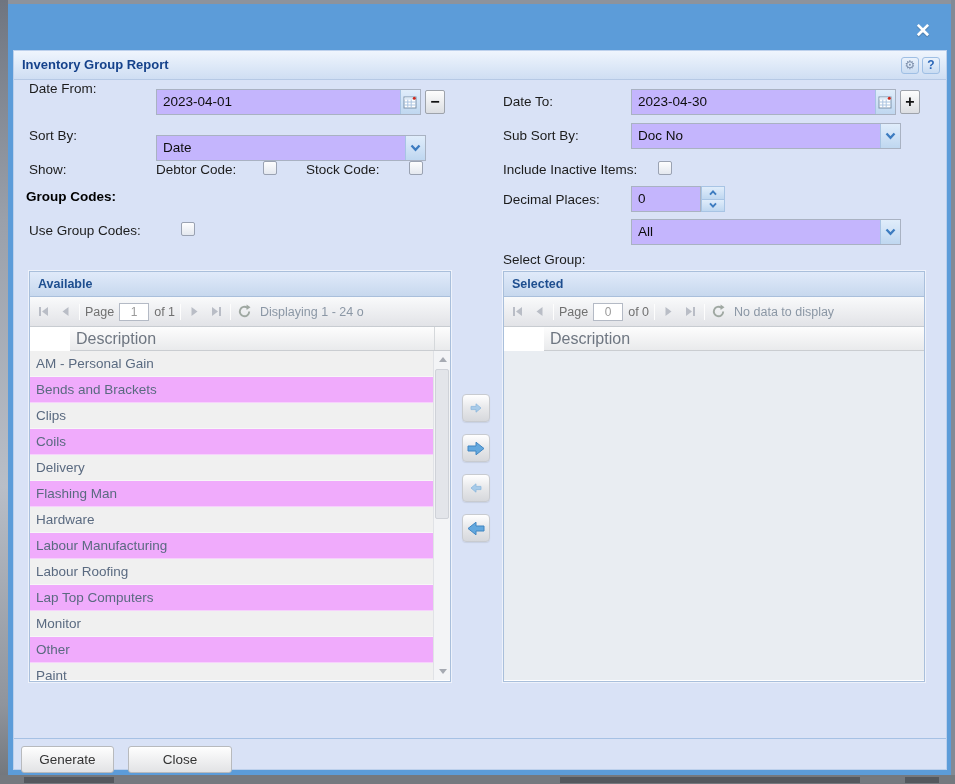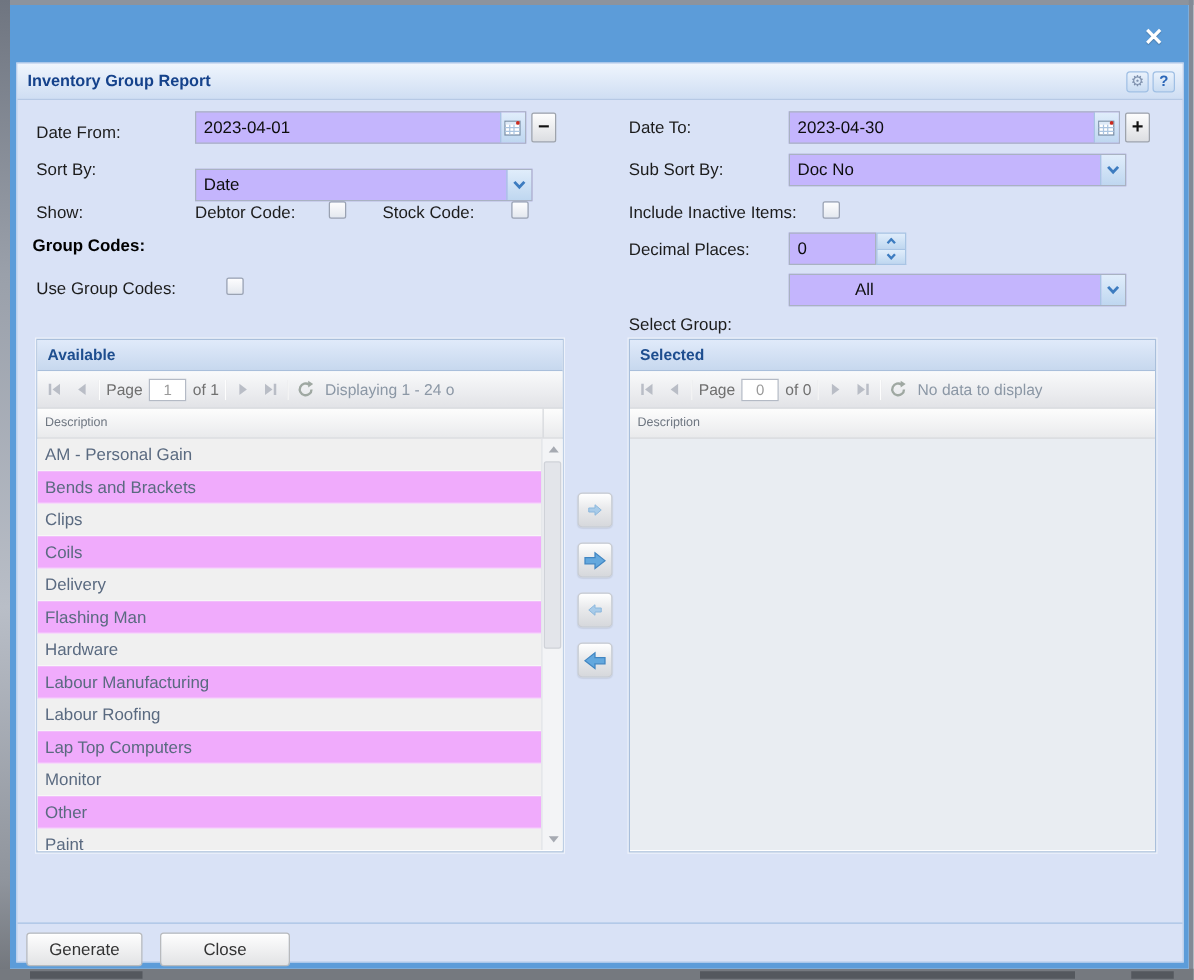--- a/index.html
+++ b/index.html
@@ -70,22 +70,22 @@
   .pbar { height:30px; background:linear-gradient(#f9fafb,#e2e3e7); border-bottom:1px solid #c8ccd1;
           display:flex; align-items:center; padding:0 5px; gap:5px; font-size:12.5px; color:#707070;
           overflow:hidden; white-space:nowrap; }
   .pgbtn { width:17px; height:17px; display:flex; align-items:center; justify-content:center; cursor:pointer; }
   .psep { width:1px; height:16px; background:#cdd0d4; border-right:1px solid #fdfdfd; }
   .pg-input { width:30px; height:18px; border:1px solid #b4bac5; background:#fff; color:#9a9a9a;
               font-size:12px; text-align:center; font-family:"Liberation Sans",sans-serif; }
   .pstatus { color:#8b97a5; margin-left:2px; overflow:hidden; }
 
   .col-header { position:relative; height:24px; background:linear-gradient(#fdfdfd,#e9eaec);
-                border-bottom:1px solid #cacdd1; font-size:10px; color:#6e7681; line-height:23px;
-                padding-left:6px; cursor:pointer; }
+                border-bottom:1px solid #cacdd1; font-size:16px; color:#6e7681; line-height:23px;
+                padding-left:6px; cursor:pointer;margin-left:40px; }
   .col-spacer { position:absolute; right:0; top:0; bottom:0; width:16px; border-left:1px solid #d5d8db; }
 
   .grid-body { position:relative; height:329px; overflow:hidden; background:#fff; }
   .grid-body.empty { background:#e9edf2; }
   .rows { position:absolute; left:0; top:0; right:17px; }
   .row { height:26px; line-height:26px; font-size:13.5px; color:#5a6a80; padding-left:6px;
          overflow:hidden; white-space:nowrap; cursor:pointer; }
   .row-light { background:#f0f0f0; box-shadow:inset 0 -1px 0 rgba(255,255,255,.45); }
   .row-dark  { background:#f0abfc; box-shadow:inset 0 -1px 0 rgba(255,255,255,.45); }
 
@@ -131,21 +131,21 @@
 <div class="window">
   <div class="close-btn">✕</div>
 
   <div class="dialog">
     <div class="dlg-header">
       <span class="dlg-title">Inventory Group Report</span>
       <span class="hdr-btn gear-btn">⚙</span>
       <span class="hdr-btn help-btn">?</span>
     </div>
 
-    <span class="lbl" style="left:15px; top:47px;">Date From:</span>
+    <span class="lbl" style="left:15px; top:30px;">Date From:</span>
     <div class="field" style="left:142px; top:38px; width:265px;">
       <span class="txt">2023-04-01</span>
       <span class="trigger">
         <svg width="15" height="15" viewBox="0 0 15 15">
           <rect x="1" y="2" width="12" height="11" fill="#ffffff" stroke="#7d91a8"></rect>
           <rect x="1.5" y="2.5" width="11" height="2.2" fill="#dce9f7"></rect>
           <path d="M1 7h12 M1 10h12 M4.8 4.7v8 M8.2 4.7v8" stroke="#aac4e0" stroke-width="1" fill="none"></path>
           <circle cx="11.3" cy="3.3" r="1.5" fill="#cc2a1e"></circle>
         </svg>
       </span>
@@ -210,21 +210,21 @@
         <svg width="8" height="6" viewBox="0 0 8 6">
             <polyline points="1,1.4 4,4.6 7,1.4" fill="none" stroke="#3d7cc0" stroke-width="1.9"></polyline>
           </svg>
       </span>
     </div>
 
     <span class="lbl" style="left:15px; top:172px;">Use Group Codes:</span>
     <span class="checkbox" style="left:167px; top:171px;"></span>
 
     <span class="lbl" style="left:489px; top:174px;margin-top:27px;">Select Group:</span>
-    <div class="field" style="left:617px; top:168px; width:270px;padding-left:46px;">
+    <div class="field" style="left:617px; top:168px; width:270px;">
       <span class="txt">All</span>
       <span class="trigger">
         <svg width="11" height="8" viewBox="0 0 11 8">
             <polyline points="1.5,1.5 5.5,5.8 9.5,1.5" fill="none" stroke="#3d7cc0" stroke-width="2.3"></polyline>
           </svg>
       </span>
     </div>
 
     <div class="panel" style="left:15px;">
       <div class="panel-title">Available</div>

